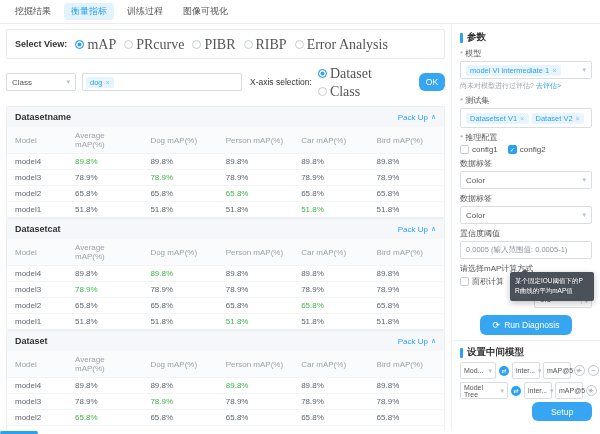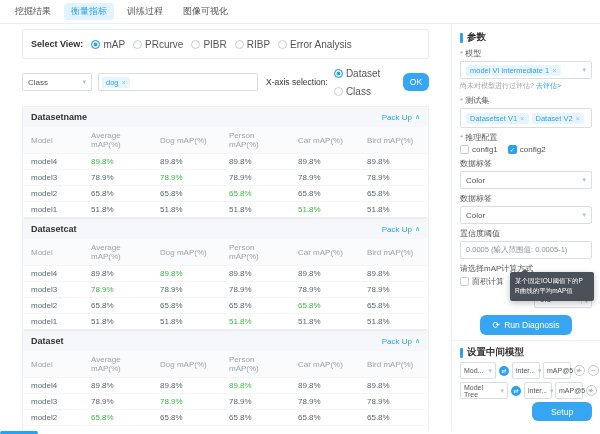--- a/index.html
+++ b/index.html
@@ -3,27 +3,27 @@
 <meta charset="utf-8">
 <style>
   *{margin:0;padding:0;box-sizing:border-box;}
   html,body{width:600px;height:434px;}
   body{font-family:"Liberation Sans","DejaVu Sans",sans-serif;background:#fff;color:#333;overflow:hidden;position:relative;}
   .app{display:flex;flex-direction:column;height:430px;}
   .tabbar{height:24px;display:flex;align-items:center;gap:6px;padding:0 8px;border-bottom:1px solid #ebeef2;flex:0 0 auto;}
   .tab{font-size:9px;color:#555;padding:2px 7px;border-radius:3px;white-space:nowrap;cursor:pointer;}
   .tab.active{background:#e3f3fd;color:#2ba2ef;}
   .main{flex:1;display:flex;min-height:0;}
-  .content{width:452px;flex:0 0 452px;border-right:1px solid #ebeef2;display:flex;flex-direction:column;padding:5px 22px 0;overflow:hidden;}
+  .content{width:452px;flex:0 0 452px;border-right:1px solid #ebeef2;display:flex;flex-direction:column;padding:5px 6px 0;overflow:hidden;}
   .view-row{border:1px solid #e7ebf0;border-radius:2px;padding:5px 8px;display:flex;align-items:center;gap:8px;margin-bottom:5px;}
   .view-label{font-size:9px;font-weight:bold;color:#333;white-space:nowrap;}
   .radio-item{display:inline-flex;align-items:center;gap:3px;margin-right:8px;cursor:pointer;}
   .radio{width:9px;height:9px;border:1px solid #c6cdd4;border-radius:50%;display:inline-block;background:#fff;flex:0 0 auto;}
   .radio.on{border-color:#2ba2ef;background:#2ba2ef;box-shadow:inset 0 0 0 1.5px #fff;}
-  .radio-label{font-size:10px;color:#555;white-space:nowrap;}
+  .radio-label{font-size:14px;color:#555;white-space:nowrap;font-family:Liberation Serif, serif;}
   .filter-row{display:flex;align-items:center;gap:6px;margin-bottom:6px;}
   .sel{border:1px solid #d9dee4;border-radius:2px;height:18px;display:inline-flex;align-items:center;justify-content:space-between;padding:0 5px;font-size:8px;color:#555;background:#fff;cursor:pointer;}
   .class-sel{width:70px;flex:0 0 70px;}
   .caret{color:#b8c0c8;font-size:7px;margin-left:3px;}
   .tag-input{border:1px solid #d9dee4;border-radius:2px;height:18px;width:160px;flex:0 0 160px;display:flex;align-items:center;padding:0 3px;gap:3px;background:#fff;}
   .tag{background:#e8f5fe;color:#2ba2ef;font-size:7.5px;padding:1px 4px;border-radius:2px;display:inline-flex;align-items:center;gap:3px;white-space:nowrap;}
   .tag-x{color:#7fc7f5;cursor:pointer;}
   .xaxis-label{font-size:8.5px;color:#333;white-space:nowrap;margin-left:2px;}
   .btn-primary{background:#36a6f3;color:#fff;border:none;border-radius:6px;font-size:8.5px;display:inline-flex;align-items:center;justify-content:center;cursor:pointer;font-family:inherit;}
   .ok-btn{width:26px;height:18px;flex:0 0 26px;}

